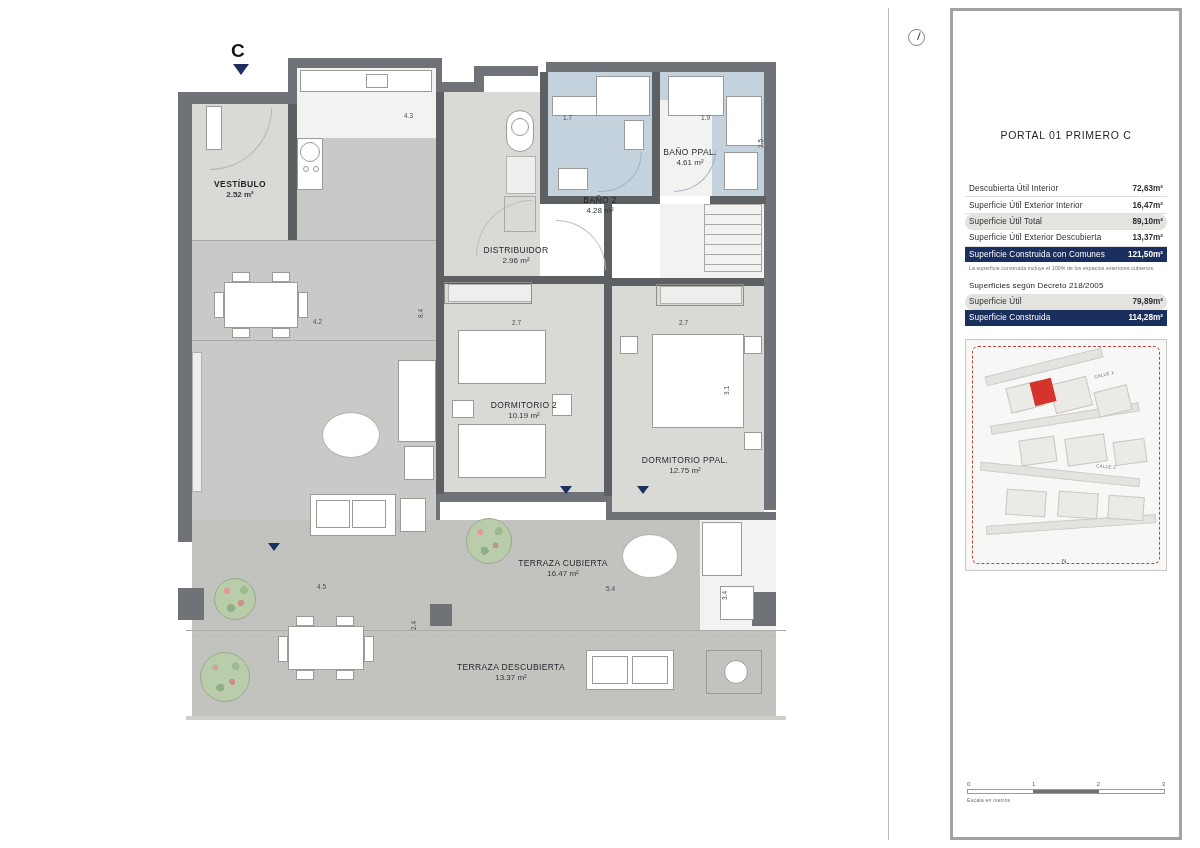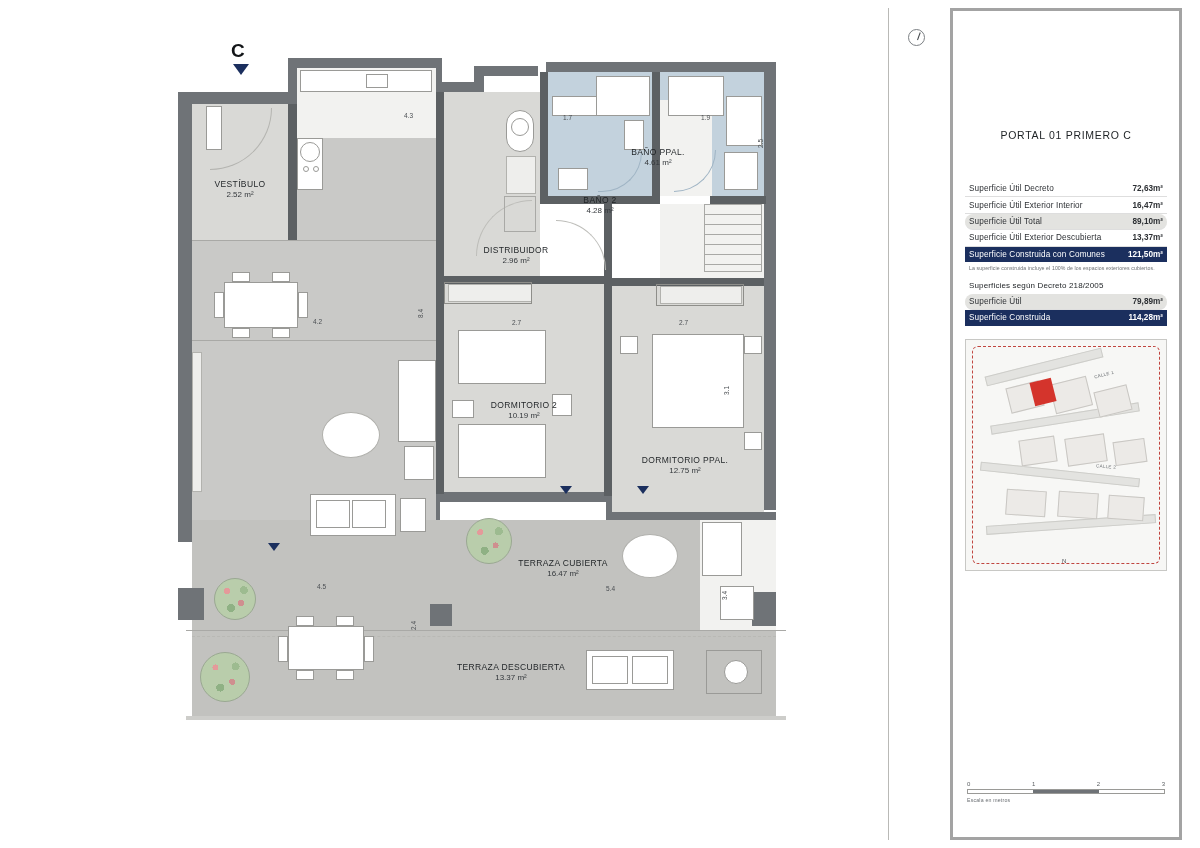--- a/index.html
+++ b/index.html
@@ -254,33 +254,33 @@
     <div class="dim v" style="left:417px; top:318px;">8.4</div>
     <div class="dim" style="left:313px; top:318px;">4.2</div>
     <div class="dim" style="left:512px; top:319px;">2.7</div>
     <div class="dim" style="left:679px; top:319px;">2.7</div>
     <div class="dim v" style="left:723px; top:395px;">3.1</div>
     <div class="dim" style="left:317px; top:583px;">4.5</div>
     <div class="dim" style="left:606px; top:585px;">5.4</div>
     <div class="dim v" style="left:721px; top:600px;">3.4</div>
     <div class="dim v" style="left:410px; top:630px;">2.4</div>
 
-    <div class="lbl" style="left:172px; top:179px; width:136px;">
+    <div class="lbl" style="left:172px; top:179px; width:136px;font-weight:bold;">
       <div class="t">VESTÍBULO</div>
       <div class="a">2.52 m²</div>
     </div>
     <div class="lbl" style="left:440px; top:245px; width:152px;">
       <div class="t">DISTRIBUIDOR</div>
       <div class="a">2.96 m²</div>
     </div>
     <div class="lbl" style="left:530px; top:147px; width:140px;margin-top:48px;">
       <div class="t">BAÑO 2</div>
       <div class="a">4.28 m²</div>
     </div>
-    <div class="lbl" style="left:588px; top:147px; width:140px;">
+    <div class="lbl" style="left:620px; top:147px; width:140px;">
       <div class="t">BAÑO PPAL.</div>
       <div class="a">4.61 m²</div>
     </div>
     <div class="lbl" style="left:456px; top:400px; width:136px;">
       <div class="t">DORMITORIO 2</div>
       <div class="a">10.19 m²</div>
     </div>
     <div class="lbl" style="left:608px; top:455px; width:154px;">
       <div class="t">DORMITORIO PPAL.</div>
       <div class="a">12.75 m²</div>
@@ -297,21 +297,21 @@
 
   <div class="vsep" style="left:888px; top:8px; height:832px;"></div>
   <div class="northbox" style="left:908px; top:29px;"></div>
 
   <div class="panel">
 
     <div class="panel-title">PORTAL 01 PRIMERO C</div>
 
     <div class="table">
       <div class="trow">
-        <span class="k">Superficie Útil Decreto</span>
+        <span class="k">Descubierta Útil Interior</span>
         <span class="v">72,63m²</span>
       </div>
       <div class="trow">
         <span class="k">Superficie Útil Exterior Interior</span>
         <span class="v">16,47m²</span>
       </div>
       <div class="trow shade">
         <span class="k">Superficie Útil Total</span>
         <span class="v">89,10m²</span>
       </div>

